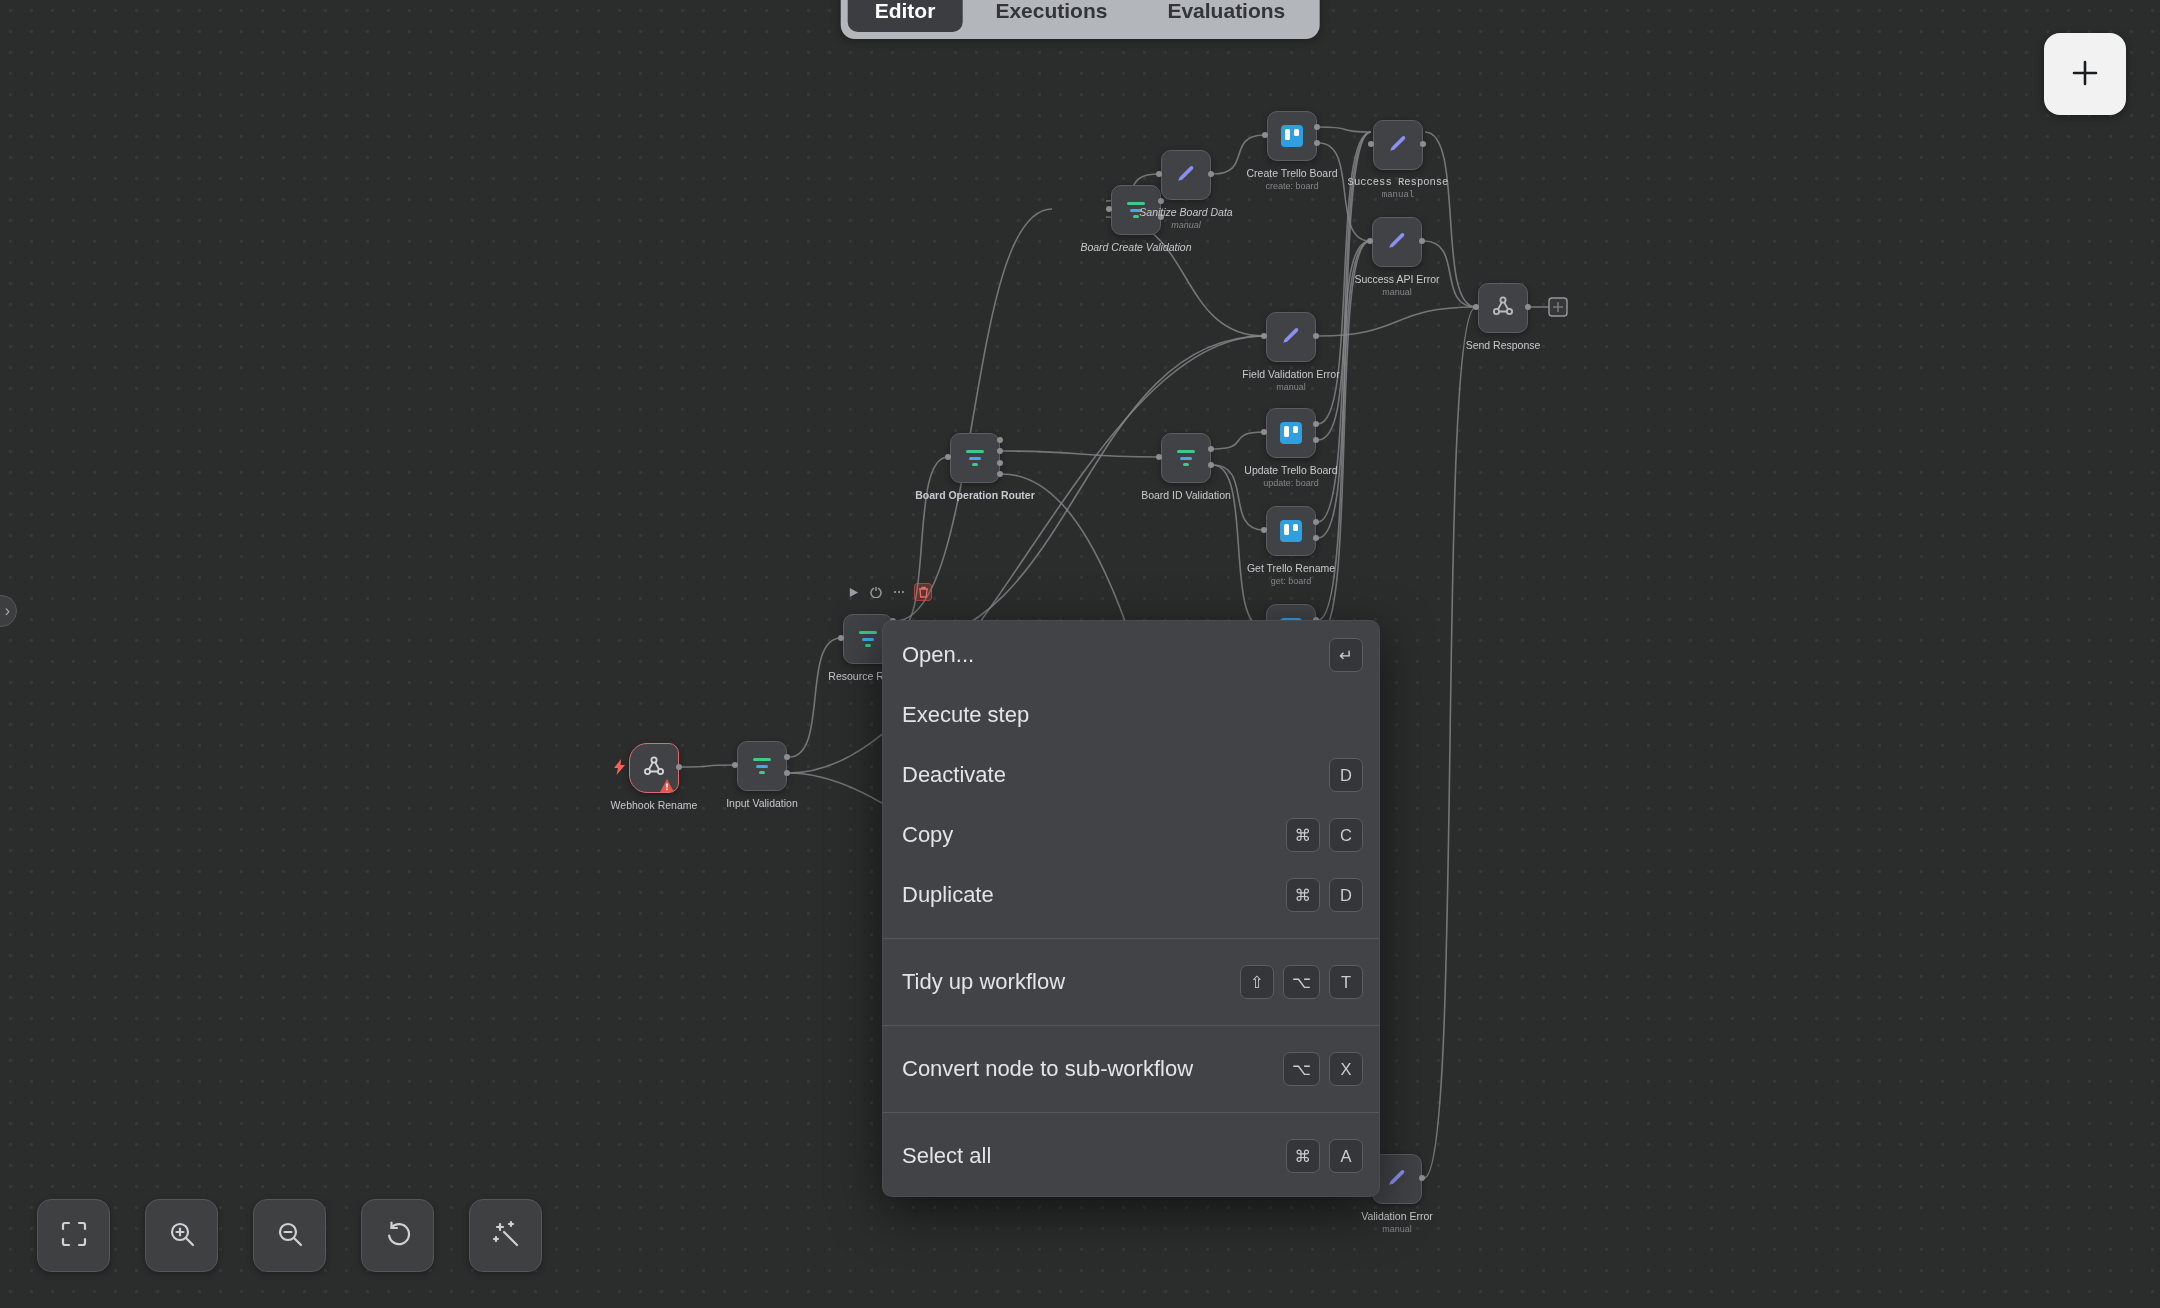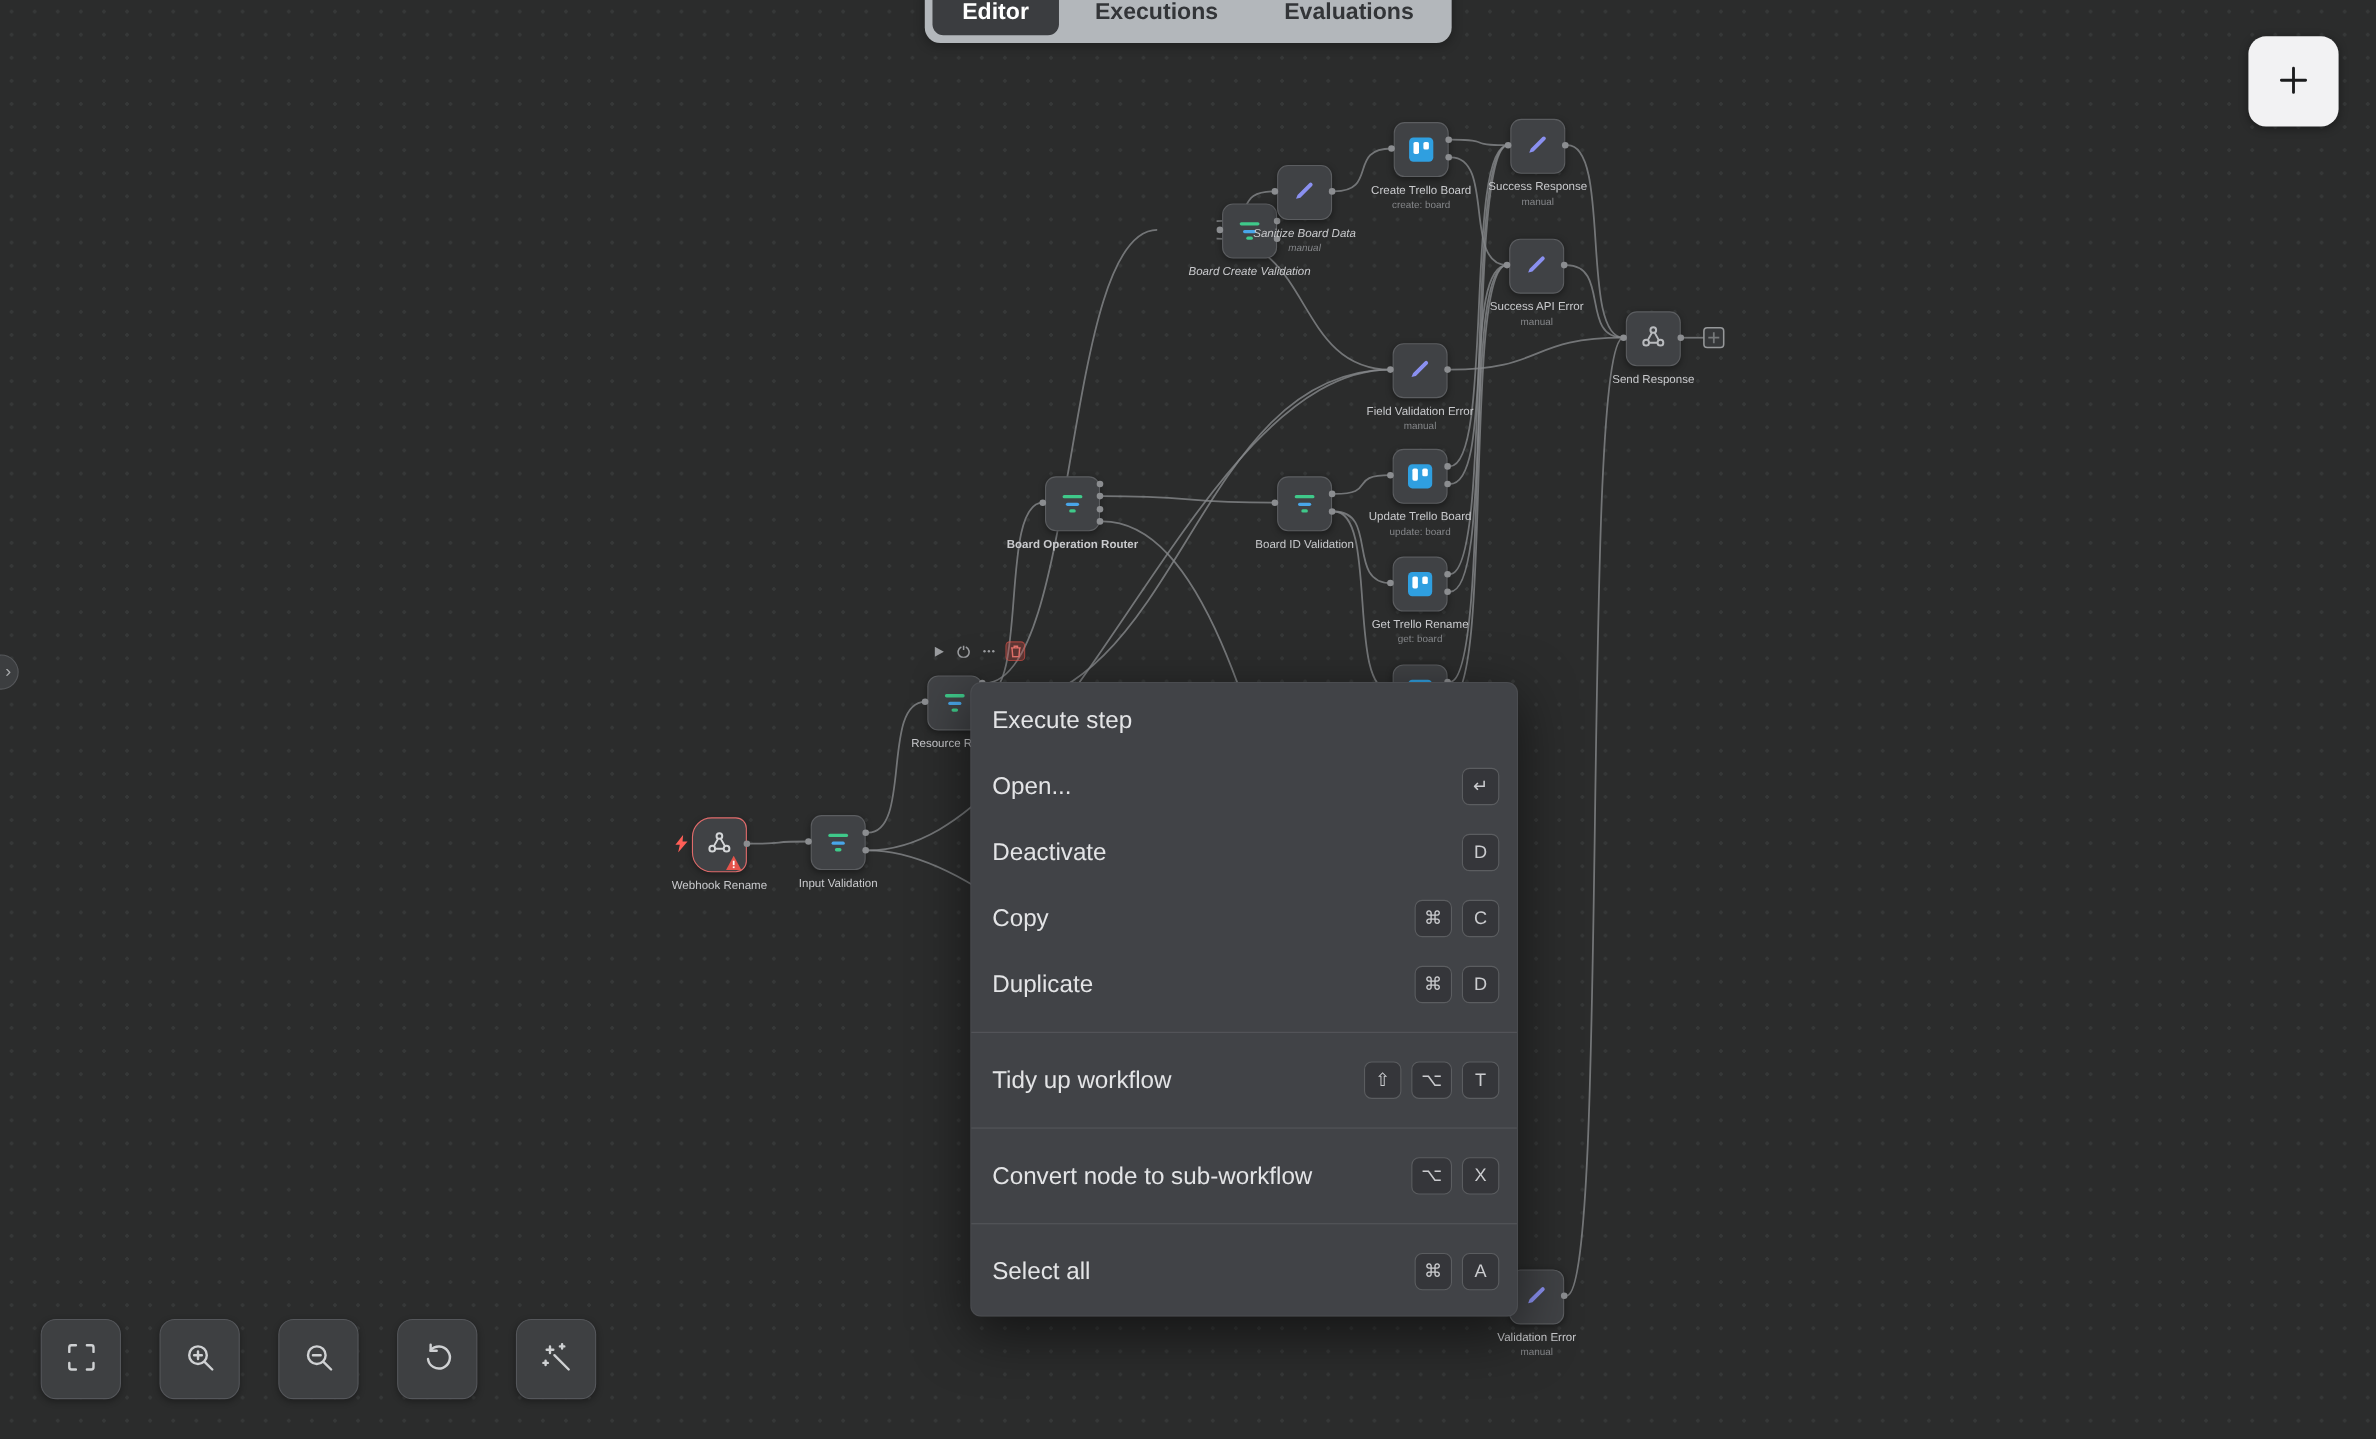--- a/index.html
+++ b/index.html
@@ -202,21 +202,21 @@
       <i style="left:4px;height:11px"></i>
           <i style="left:13px;height:7px"></i>
         </span>
       </div>
       <div class="node-label">Create Trello Board</div>
       <div class="node-sublabel">create: board</div>
       <span class="port" style="left: 40px; top: 21px;"></span>
       <span class="port" style="left: 92px; top: 13px;"></span>
       <span class="port" style="left: 92px; top: 29px;"></span>
     </div>
-    <div class="node" style="left: 1328px; top: 108px;">
+    <div class="node" style="left: 1328px; top: 120px; font-family: Liberation Mono, monospace;">
       <div class="node-box">
         <span>
       <svg width="22" height="22" viewBox="0 0 24 24">
             <path d="M3.5 20.5l4.3-1.1L19.4 7.8a1.95 1.95 0 0 0-2.76-2.76L5 16.6 3.5 20.5z" fill="#8a90f0"></path>
           </svg></span>
       </div>
       <div class="node-label">Success Response</div>
       <div class="node-sublabel">manual</div>
       <span class="port" style="left: 40px; top: 21px;"></span>
       <span class="port" style="left: 92px; top: 21px;"></span>
@@ -359,25 +359,25 @@
     </span>
     <span class="nt-icon danger">
       <svg width="11" height="12" viewBox="0 0 11 12" fill="none" stroke="#e5736c" stroke-width="1.3">
         <path d="M1 3h9M4 3V1.5h3V3M2 3l.7 8h5.6L9 3"></path>
       </svg>
     </span>
   </div>
 
 <div class="context-menu">
     <div class="menu-item">
-      <span class="mlabel">Execute step</span>
-    </div>
-    <div class="menu-item">
       <span class="mlabel">Open...</span>
       <span class="kbd">↵</span>
+    </div>
+    <div class="menu-item">
+      <span class="mlabel">Execute step</span>
     </div>
     <div class="menu-item">
       <span class="mlabel">Deactivate</span>
       <span class="kbd">D</span>
     </div>
     <div class="menu-item">
       <span class="mlabel">Copy</span>
       <span class="kbd">⌘</span>
       <span class="kbd">C</span>
     </div>

